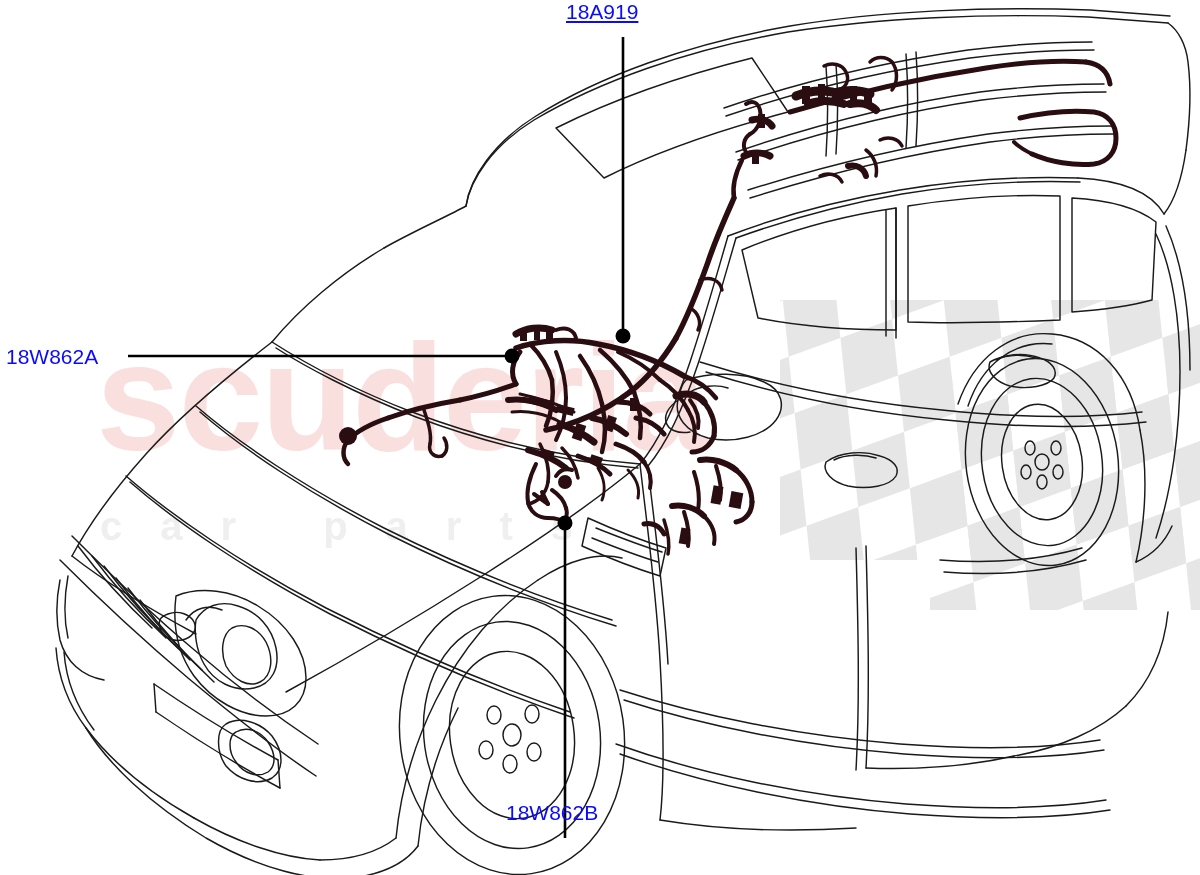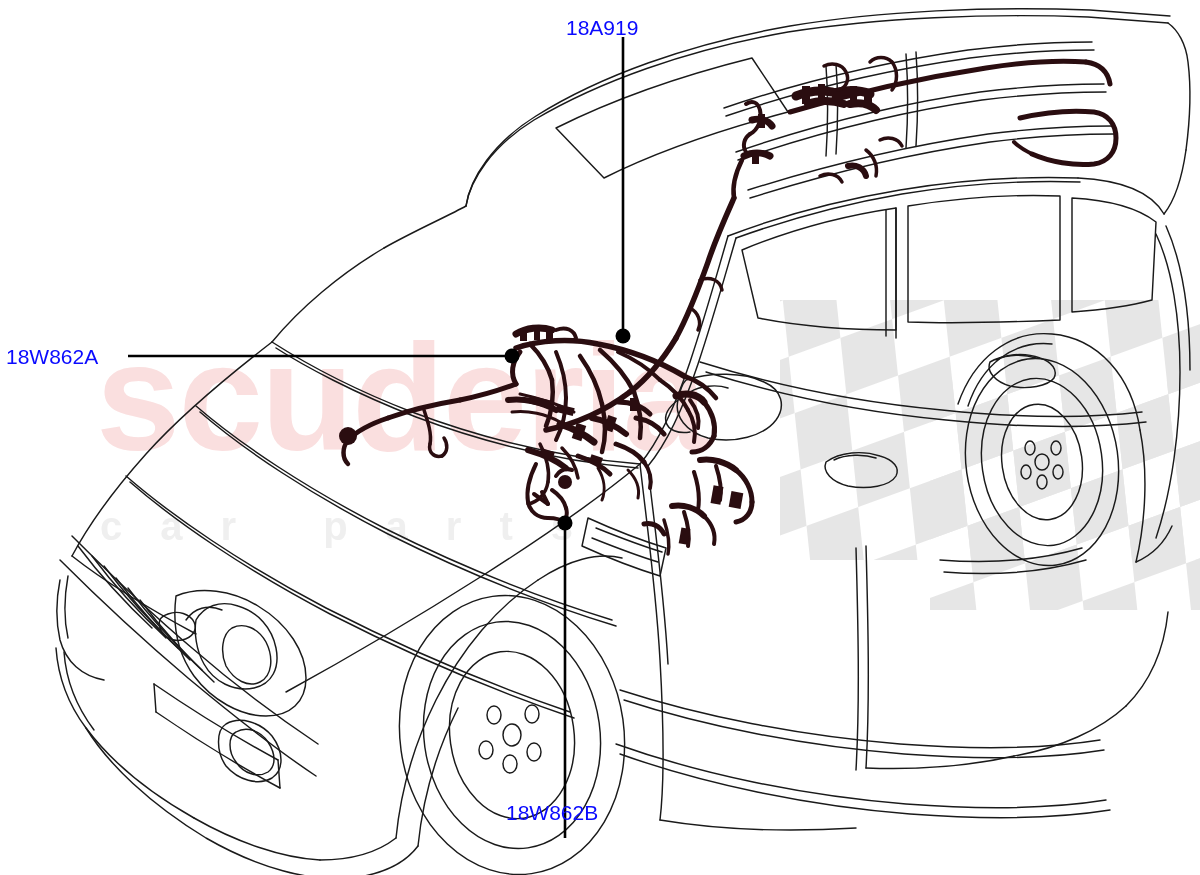--- a/index.html
+++ b/index.html
@@ -28,21 +28,21 @@
   }
   .callout-label {
     position: absolute;
     font-family: "Liberation Sans", sans-serif;
     font-size: 21px;
     font-weight: 400;
     color: #0a0aff;
     white-space: nowrap;
     letter-spacing: 0px;
   }
-  #label-18a919  { left: 566px; top: 16px; }
+  #label-18a919  { left: 566px; top: 0; text-decoration: underline; }
   #label-18w862a { left: 6px;   top: 345px; }
   #label-18w862b { left: 506px; top: 801px; }
 </style>
 </head>
 <body>
 
 <div id="diagram-root">
 
   <svg id="diagram-svg" viewBox="0 0 1200 875" xmlns="http://www.w3.org/2000/svg">
 

